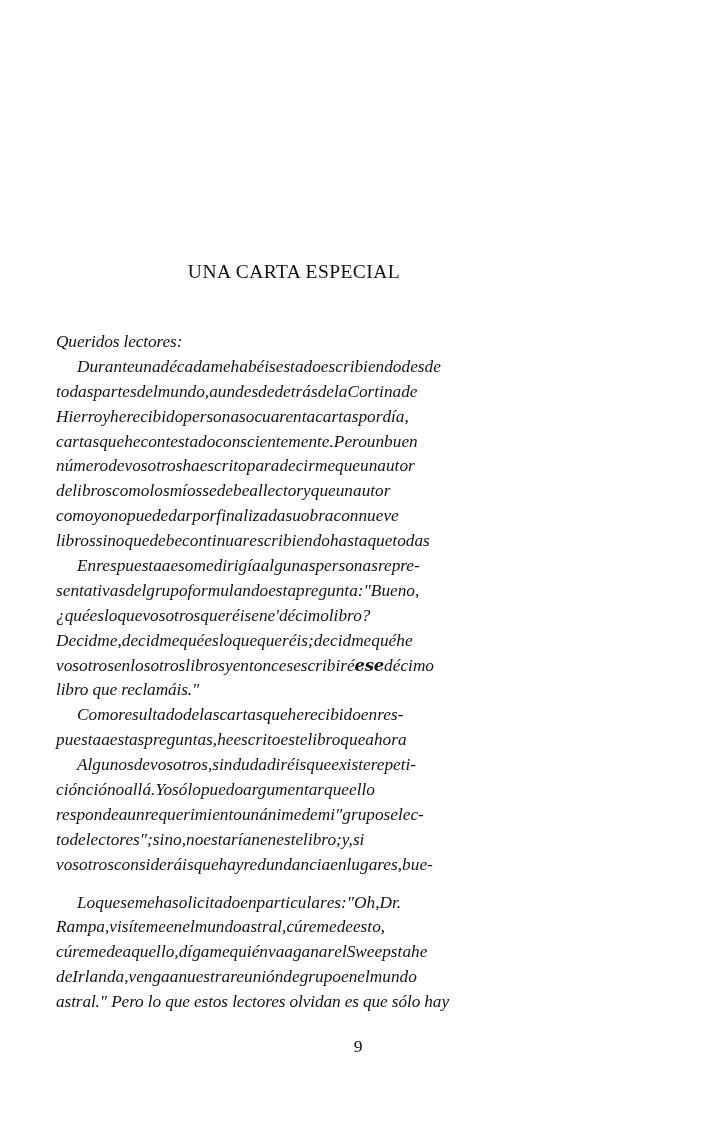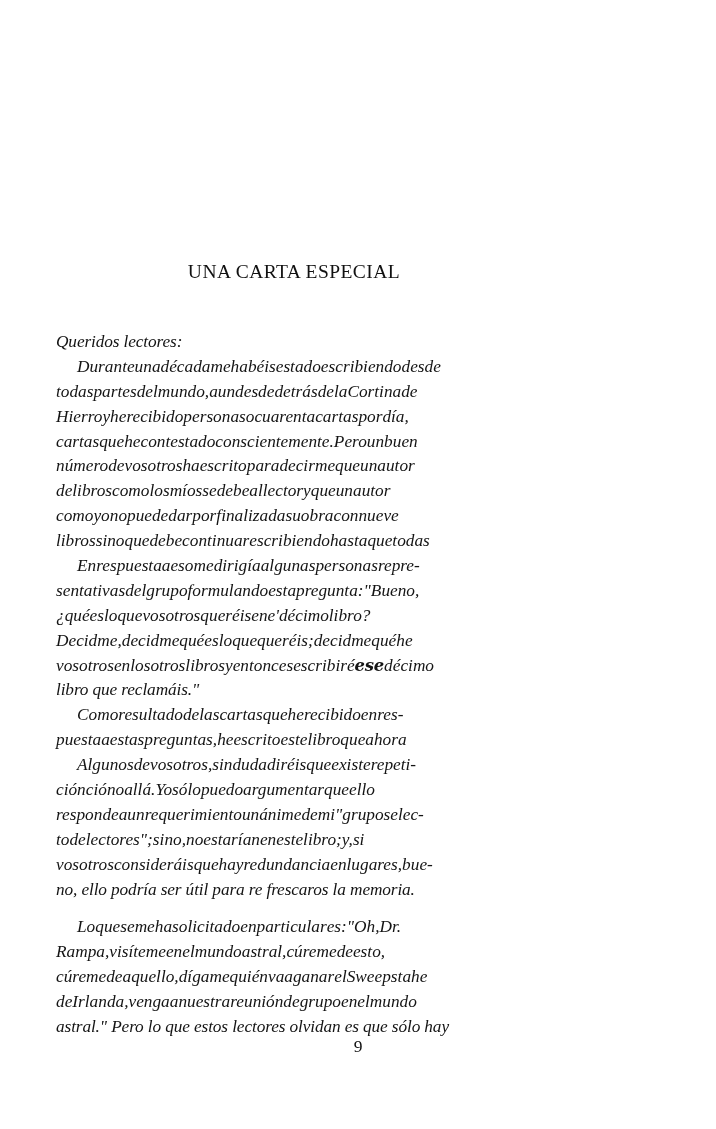--- a/index.html
+++ b/index.html
@@ -354,21 +354,20 @@
         <span class="line j">
           <span>vosotros</span>
           <span>consideráis</span>
           <span>que</span>
           <span>hay</span>
           <span>redundancia</span>
           <span>en</span>
           <span>lugares,</span>
           <span>bue-</span>
         </span>
-        <span class="line last">no, ello podría ser útil para re frescaros la memoria.</span>
       </div>
 
     <div class="para extra-gap">
         <span class="line indent j">
           <span>Lo</span>
           <span>que</span>
           <span>se</span>
           <span>me</span>
           <span>ha</span>
           <span>solicitado</span>

